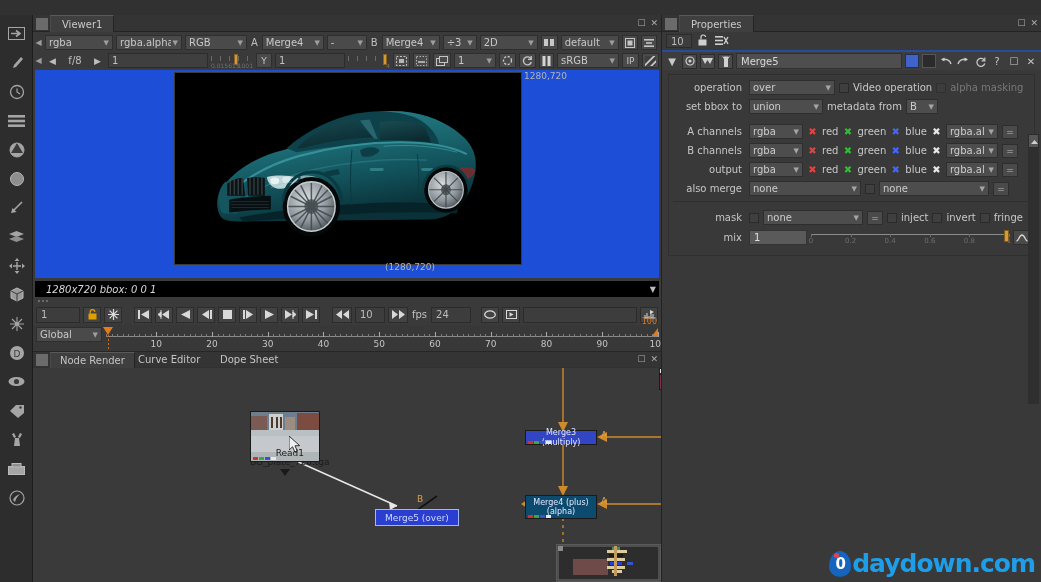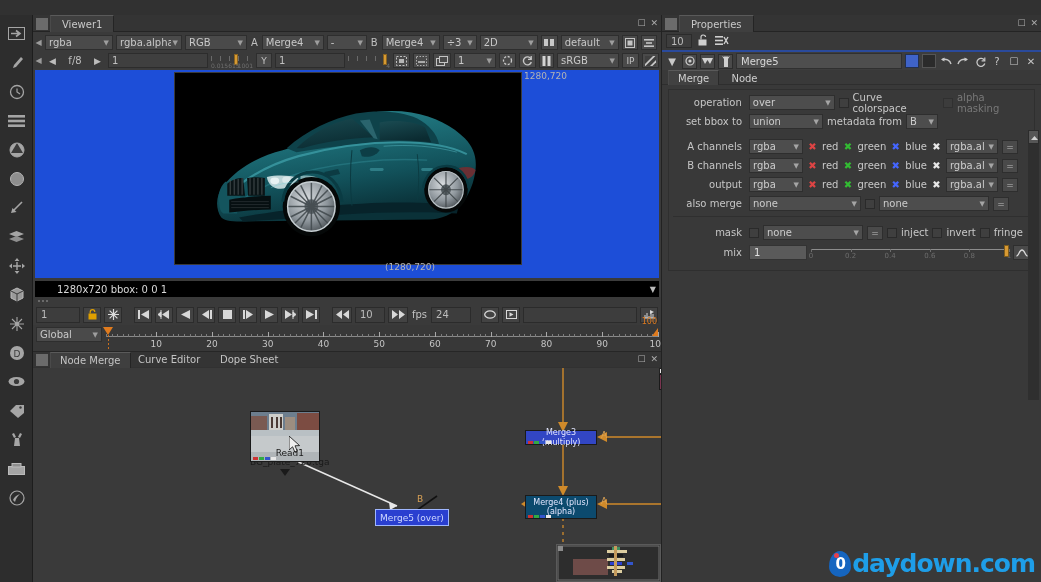--- a/index.html
+++ b/index.html
@@ -50,21 +50,21 @@
   .slid .hnd{position:absolute;top:0;width:4px;height:11px;background:#d79a32;border:1px solid #8a6320;}
   .slid .st{position:absolute;bottom:-2px;font-size:6px;color:#6f6f6f;}
 
   .vcanvaswrap{position:relative;background:#3a3a3a;padding:0 2px;height:210px;}
   .vcanvas{position:relative;width:100%;height:208px;background:#1d4ed8;overflow:hidden;}
   .imgbox{position:absolute;left:139px;top:2px;width:348px;height:193px;background:#000;
           border:1px solid #3a3a3a;}
   .reslbl{position:absolute;color:#b4b4b4;font-size:9px;}
 
   .infoline{height:16px;background:#000;color:#d8d8d8;font-size:10px;
-            display:flex;align-items:center;padding-left:22px;margin:1px 2px 0 2px;position:relative;}
+            display:flex;align-items:center;padding-left:11px;margin:1px 2px 0 2px;position:relative;font-style:italic;}
   .infoline .dd{position:absolute;right:3px;color:#bbb;font-size:8px;}
 
   .splitdots{height:7px;background:#3a3a3a;display:flex;align-items:center;padding-left:5px;}
   .splitdots i{display:block;width:2px;height:2px;background:#6a6a6a;margin-right:2px;}
 
   .transport{height:21px;background:#3a3a3a;display:flex;align-items:center;gap:3px;padding:0 3px;}
   .tbtn{width:18px;height:16px;background:#434343;border:1px solid #2c2c2c;display:flex;
         align-items:center;justify-content:center;color:#d0d0d0;}
   .tbtn svg{display:block;}
   .numfld{height:16px;background:#3d3d3d;border:1px solid #2b2b2b;color:#bcbcbc;font-size:10px;
@@ -741,21 +741,21 @@
           </div>
         <div class="phline" style="left:2px;"></div>
         <div class="playhead" style="left:-3px;"></div>
         <div style="position:absolute;right:1px;top:-10px;font-size:8px;color:#e07b1e;">100</div>
         <div style="position:absolute;right:0;top:1px;width:0;height:0;border-left:6px solid transparent;border-bottom:8px solid #e07b1e;"></div>
       </div>
     </div>
 
     <div class="graphtabs">
       <div class="tabhandle" style="top:2px;"></div>
-      <div class="gtab active" style="left:17px;">Node Merge</div>
+      <div class="gtab active" style="left:17px;">Node Render</div>
       <div class="gtab" style="left:96px;">Curve Editor</div>
       <div class="gtab" style="left:178px;">Dope Sheet</div>
       <div class="tabicons" style="top:2px;">
         <span>☐</span>
         <span>✕</span>
       </div>
     </div>
   </div>
 
   <div class="graph">
@@ -815,21 +815,21 @@
       </div>
       <div style="color:#1a1a1a;font-size:9px;margin-top:-14px;position:relative;z-index:2;">Read1</div>
       <div style="color:#1a1a1a;font-size:9px;margin-top:-1px;white-space:nowrap;">BG_plate_720.tga</div>
     </div>
 
     <svg style="position:absolute;left:256px;top:68px;" width="12" height="18" viewBox="0 0 12 18">
       <path d="M0 0 L0 14 L3.6 10.8 L6 16.4 L8.4 15.2 L6 9.8 L10.6 9.6 Z" fill="#efefef" stroke="#202020" stroke-width="0.9"></path>
     </svg>
 
     <div class="node" style="left:342px;top:141px;">
-      <div class="nodebody" style="width:74px;height:17px;background:#2a3fd0;border:1px solid #9fb7ff;text-decoration:underline;">
+      <div class="nodebody" style="width:84px;height:17px;background:#2a3fd0;border:1px solid #9fb7ff;text-decoration:underline;">
         <div class="nodelabel" style="color:#cfd8ff;">Merge5 (over)</div>
       </div>
     </div>
     <div class="pipeLbl" style="left:384px;top:126px;">B</div>
 
     <div class="node" style="left:492px;top:62px;">
       <div class="nodebody" style="width:72px;height:15px;background:#3246c4;">
         <div class="nodelabel" style="color:#e2e6ff;font-size:8px;">Merge3 (multiply)</div>
         <div class="chanbar" style="bottom:0;">
           <i style="background:#cc3333"></i>
@@ -946,35 +946,31 @@
             <path d="M9.5 4.5A4 4 0 1 0 9.8 7.5" fill="none" stroke="#c8c8c8" stroke-width="1.3"></path>
             <path d="M9.8 1.6v3.2H6.6" fill="none" stroke="#c8c8c8" stroke-width="1.2"></path>
           </svg>
         </div>
       <div class="pbtnflat">?</div>
       <div class="pbtnflat">☐</div>
       <div class="pbtnflat">✕</div>
     </div>
 
     <div class="propbody">
-      <div class="ptabs">
-        <span class="ptab active">Merge</span>
-        <span class="ptab">Node</span>
-      </div>
 
       <div class="pgroup">
 
         <div class="prow">
           <div class="pname">operation</div>
           <div class="pcombo" style="width:86px;">
             <span class="cv">over</span>
               <span class="cc">▼</span>
             </div>
           <div class="cbox"></div>
-          <div>Curve colorspace</div>
+          <div>Video operation</div>
           <div class="cbox" style="opacity:0.55;"></div>
           <div class="dim">alpha masking</div>
         </div>
 
         <div class="prow">
           <div class="pname">set bbox to</div>
           <div class="pcombo" style="width:74px;">
             <span class="cv">union</span>
               <span class="cc">▼</span>
             </div>

